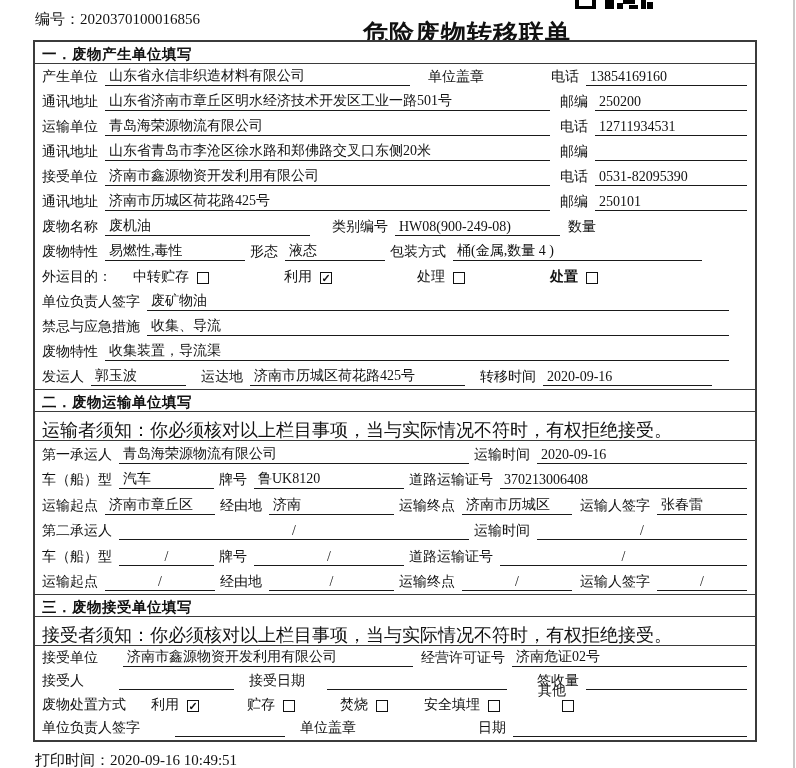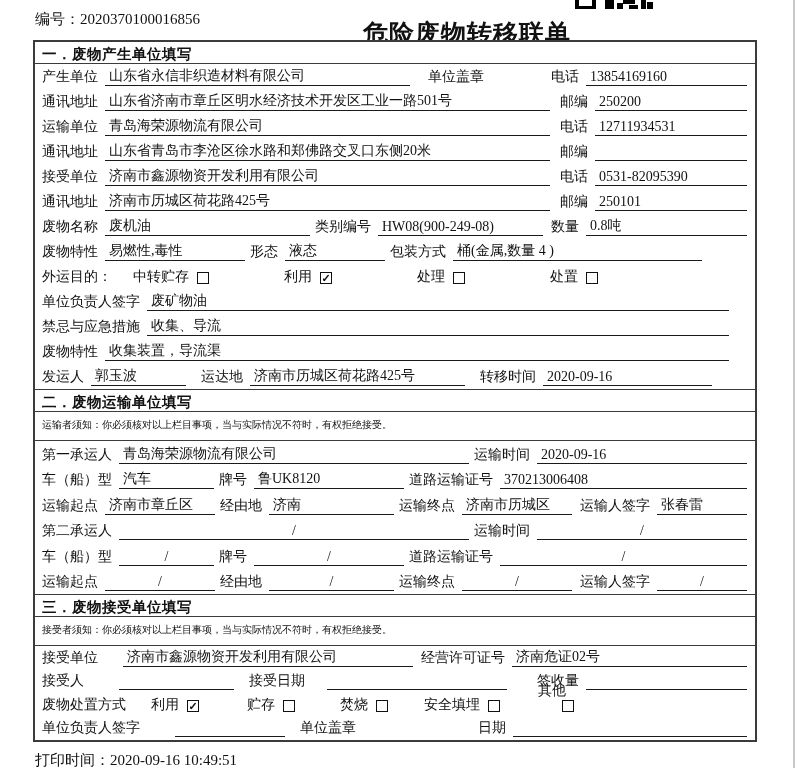--- a/index.html
+++ b/index.html
@@ -13,21 +13,21 @@
   }
   .page { position:absolute; inset:0; background:#fff; }
   .hdr-serial { position:absolute; left:35px; top:10px; font-size:15px; white-space:nowrap; }
   .hdr-title { position:absolute; left:332px; top:17px; font-size:25px; font-weight:bold; letter-spacing:1px; white-space:nowrap;margin-left:31px; }
   .qr-frag { position:absolute; left:575px; top:0; }
   .page-edge { position:absolute; right:1px; top:0; width:2px; height:768px; background:#c9c9c9; }
 
   .form { position:absolute; left:33px; top:40px; width:724px; border:2px solid #3b3b3b; background:#fff; }
   .section + .section { border-top:1.5px solid #3b3b3b; }
   .sec-header { font-weight:bold; font-size:14.5px; padding:3px 7px 2px 7px; height:22px; border-bottom:1.5px solid #3b3b3b; letter-spacing:0.5px; }
-  .note-row { font-size:10px; padding:6px 9px 5px 7px; height:29px; border-bottom:1.5px solid #3b3b3b; white-space:nowrap; }
+  .note-row { font-size:18px; padding:6px 9px 5px 7px; height:29px; border-bottom:1.5px solid #3b3b3b; white-space:nowrap; }
 
   .frow { display:flex; align-items:flex-end; padding:0 8px 3px 7px; font-size:14px; }
   .frow.s1 { height:25px; }
   .frow.s2 { height:25.5px; }
   .frow.s3 { height:23.5px; }
   .lbl { white-space:nowrap; margin-right:7px; flex:0 0 auto; }
   .val { border-bottom:1px solid #1a1a1a; padding:0 4px; white-space:nowrap; overflow:hidden; flex:0 0 auto; min-height:17px; }
   .val.flex { flex:1 1 auto; }
   .val.slash { text-align:center; }
   .chk { display:flex; align-items:flex-end; white-space:nowrap; flex:0 0 auto; }
@@ -94,24 +94,23 @@
         </div>
         <div class="frow s1">
           <span class="lbl">通讯地址</span>
           <span class="val" style="width: 445px;">济南市历城区荷花路425号</span>
           <span class="lbl" style="margin-left: 10px;">邮编</span>
           <span class="val flex">250101</span>
         </div>
         <div class="frow s1">
           <span class="lbl">废物名称</span>
           <span class="val" style="width: 205px;">废机油</span>
-          <span class="lbl" style="margin-left: 5px;">类别编号</span>
+          <span class="lbl" style="margin-left: 22px;">类别编号</span>
           <span class="val" style="width: 165px;">HW08(900-249-08)</span>
           <span class="lbl" style="margin-left: 8px;">数量</span>
-          <span class="val flex">0.8吨</span>
         </div>
         <div class="frow s1">
           <span class="lbl">废物特性</span>
           <span class="val" style="width: 140px;">易燃性,毒性</span>
           <span class="lbl" style="margin-left: 5px;">形态</span>
           <span class="val" style="width: 100px;">液态</span>
           <span class="lbl" style="margin-left: 5px;">包装方式</span>
           <span class="val flex" style="margin-right: 45px;">桶(金属,数量 4 )</span>
         </div>
         <div class="frow s1">
@@ -121,21 +120,21 @@
             <span class="box"></span>
           </span>
           <span class="chk" style="margin-left: 75px;">
             <span class="chk-label">利用</span>
             <span class="box checked">✓</span>
           </span>
           <span class="chk" style="margin-left: 85px;">
             <span class="chk-label">处理</span>
             <span class="box"></span>
           </span>
-          <span class="chk" style="margin-left: 85px;">
+          <span class="chk" style="margin-left: 85px; font-weight: bold;">
             <span class="chk-label">处置</span>
             <span class="box"></span>
           </span>
         </div>
         <div class="frow s1">
           <span class="lbl">单位负责人签字</span>
           <span class="val flex" style="margin-right: 18px;">废矿物油</span>
         </div>
         <div class="frow s1">
           <span class="lbl">禁忌与应急措施</span>

